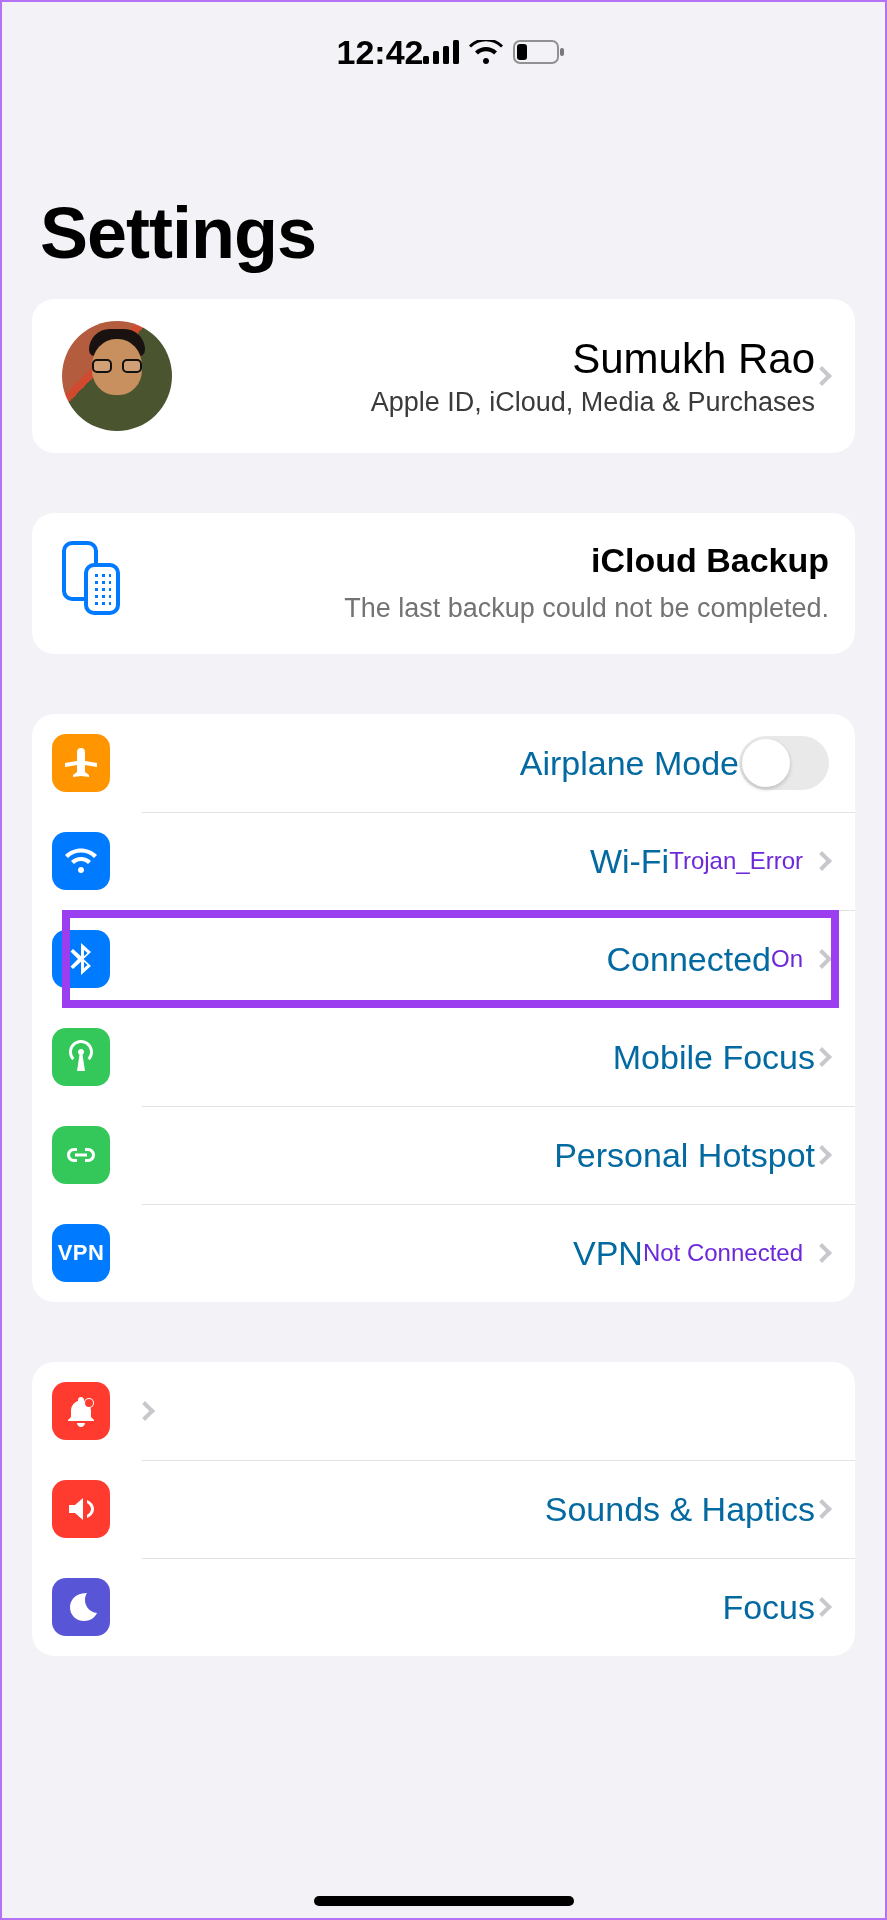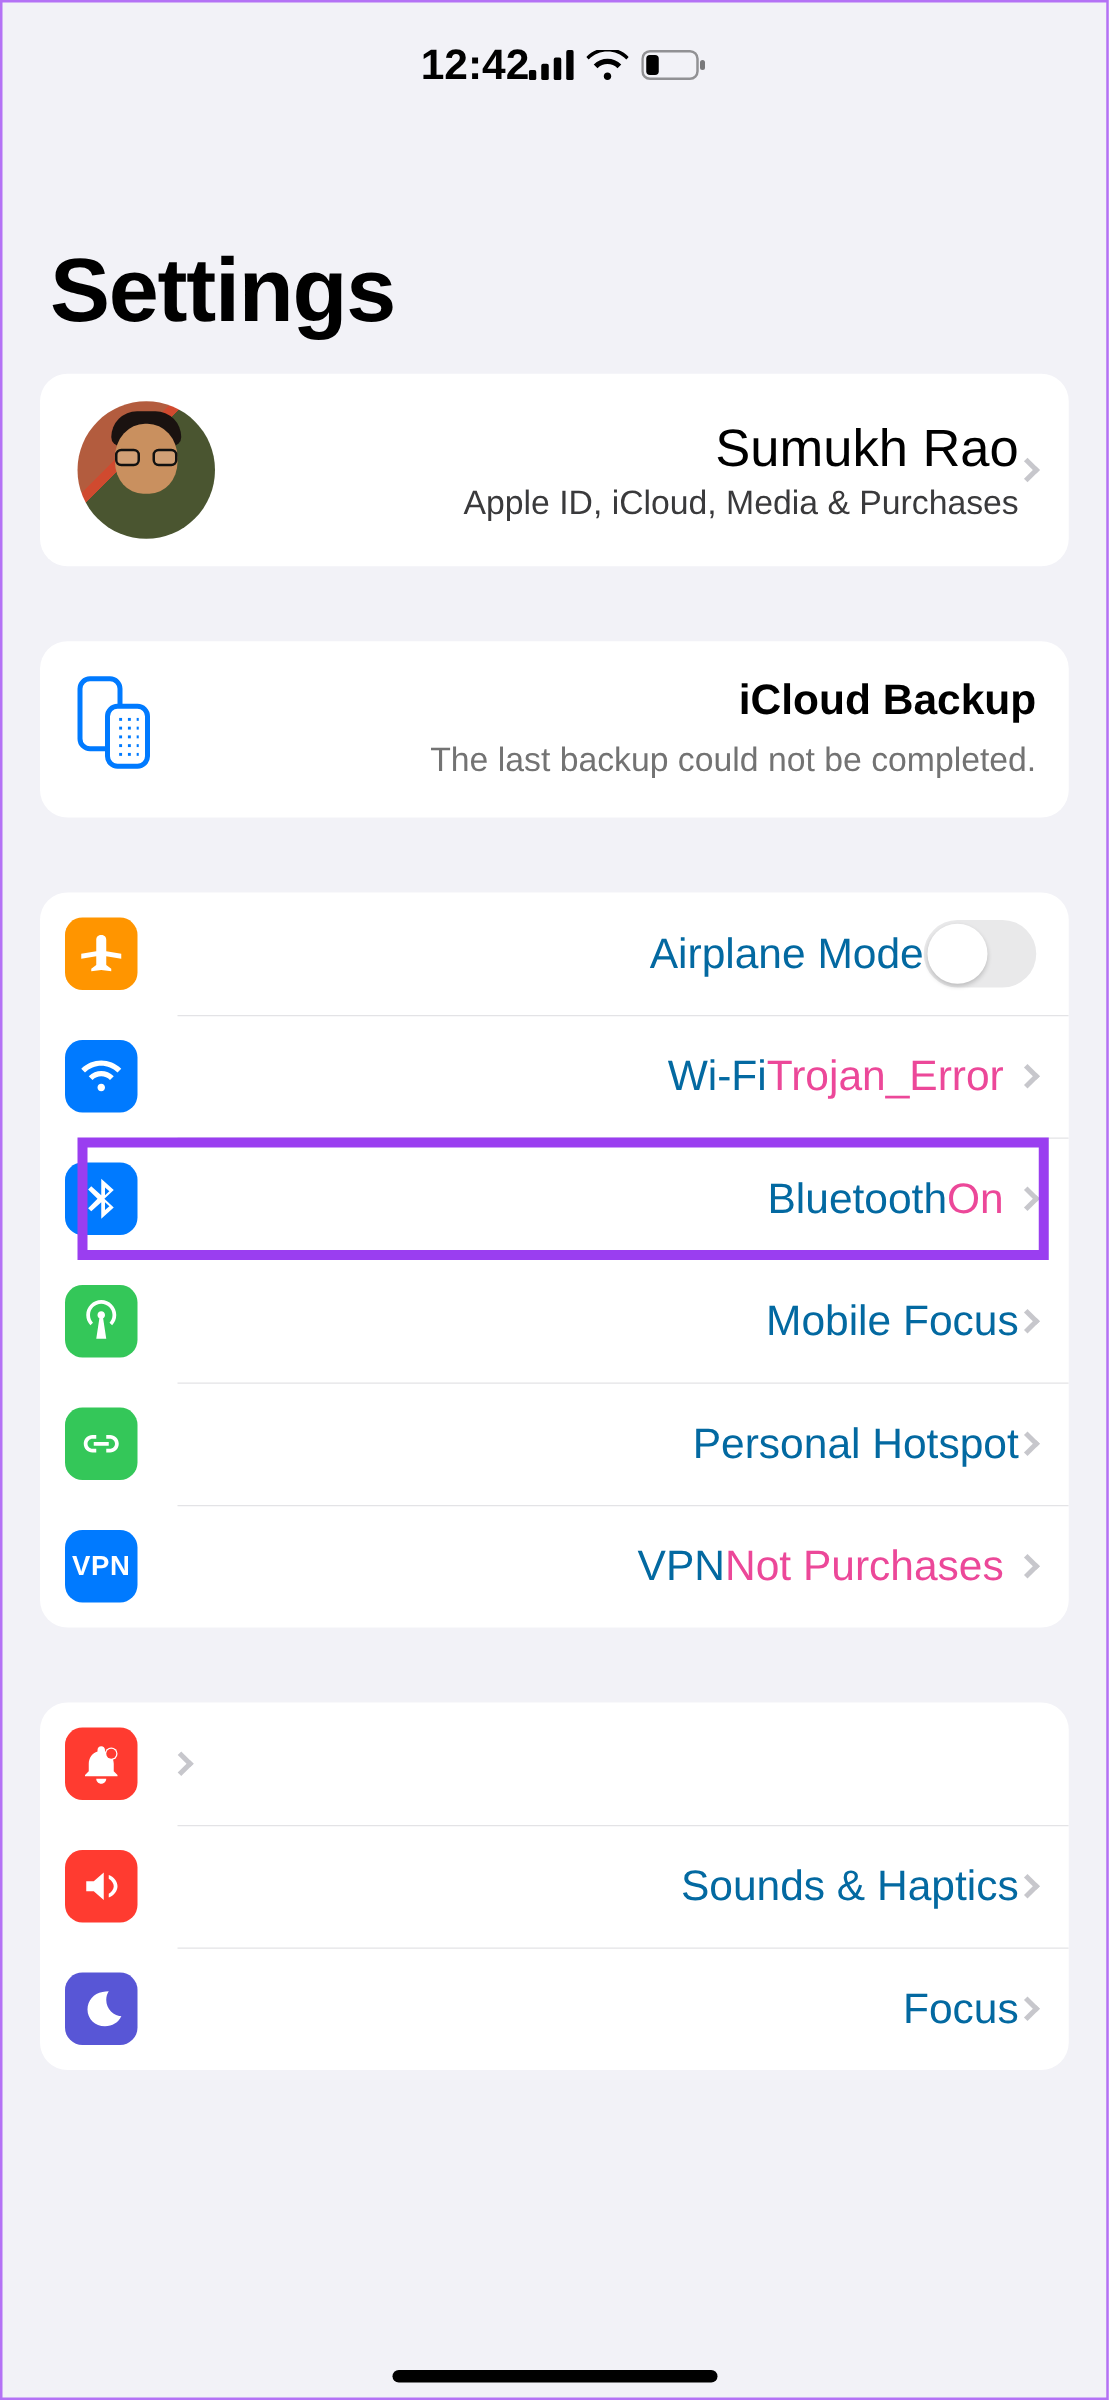--- a/index.html
+++ b/index.html
@@ -114,21 +114,21 @@
     background-size: 7px 7px;
   }
   .icloud-text { flex:1; }
   .icloud-title { font-size: 34px; font-weight: 600; margin-bottom: 11px; }
   .icloud-sub { font-size: 27px; color: #737373; line-height: 1.3; }
   .app-icon {
     width: 58px; height: 58px; border-radius: 14px; flex-shrink:0; margin-right: 28px;
     display:flex; align-items:center; justify-content:center;
   }
   .row-label { font-size: 34px; flex: 1; color:#0369a1; }
-  .row-value { font-size: 34px; color: #ec4899; margin-right: 12px; }
+  .row-value { font-size: 24px; color: #6d28d9; margin-right: 12px; }
   .chevron {
     width: 14px; height: 14px;
     border-top: 4px solid #c7c7cc;
     border-right: 4px solid #c7c7cc;
     transform: rotate(45deg);
     flex-shrink: 0;
   }
   .toggle {
     width: 90px; height: 54px; border-radius: 27px; background: #e9e9ea;
     position: relative; flex-shrink: 0;
@@ -236,21 +236,21 @@
     <div class="row-value">Trojan_Error</div>
     <div class="chevron"></div>
   </div>
 
   <div class="row">
     <div class="app-icon bg-blue">
       <svg width="36" height="36" viewBox="0 0 36 36">
           <path d="M18 2v13.2L10 8l-2.5 2.5L15 18l-7.5 7.5L10 28l8-7.2V34l10-9-7.5-7 7.5-7L18 2zm3 7l3.5 3-3.5 3.2V9zm0 18v-6.2l3.5 3.2L21 27z" fill="#fff"></path>
         </svg>
     </div>
-    <div class="row-label">Bluetooth</div>
+    <div class="row-label">Connected</div>
     <div class="row-value">On</div>
     <div class="chevron"></div>
   </div>
   <div class="highlight" style="top:196px;"></div>
 
   <div class="row">
     <div class="app-icon bg-green">
       <svg width="36" height="36" viewBox="0 0 36 36">
           <path d="M18 10c-1.7 0-3 1.3-3 3 0 1.1.6 2.1 1.5 2.6L14 32h8l-2.5-16.4c.9-.5 1.5-1.5 1.5-2.6 0-1.7-1.3-3-3-3zm-9 3c0-5 4-9 9-9s9 4 9 9c0 2.4-.9 4.5-2.4 6.1l2.1 2.1C28.7 19.1 30 16.2 30 13c0-6.6-5.4-12-12-12S6 6.4 6 13c0 3.2 1.3 6.1 3.3 8.2l2.1-2.1C9.9 17.5 9 15.4 9 13z" fill="#fff"></path>
         </svg>
@@ -267,21 +267,21 @@
     </div>
     <div class="row-label">Personal Hotspot</div>
     <div class="chevron"></div>
   </div>
 
   <div class="row">
     <div class="app-icon bg-blue">
       <span class="vpn-text">VPN</span>
     </div>
     <div class="row-label">VPN</div>
-    <div class="row-value">Not Purchases</div>
+    <div class="row-value">Not Connected</div>
     <div class="chevron"></div>
   </div>
 </div>
 
 <div class="group">
   <div class="row">
     <div class="app-icon bg-red">
       <svg width="36" height="36" viewBox="0 0 36 36">
           <path d="M18 4c-1.7 0-3 1.3-3 3v1.1C10.8 9.4 8 13.3 8 18v6l-3 3v1h26v-1l-3-3v-6c0-4.7-2.8-8.6-7-9.9V7c0-1.7-1.3-3-3-3zm0 30c2.2 0 4-1.8 4-4h-8c0 2.2 1.8 4 4 4z" fill="#fff"></path>
           <circle cx="26" cy="10" r="5" fill="#fff"></circle>

